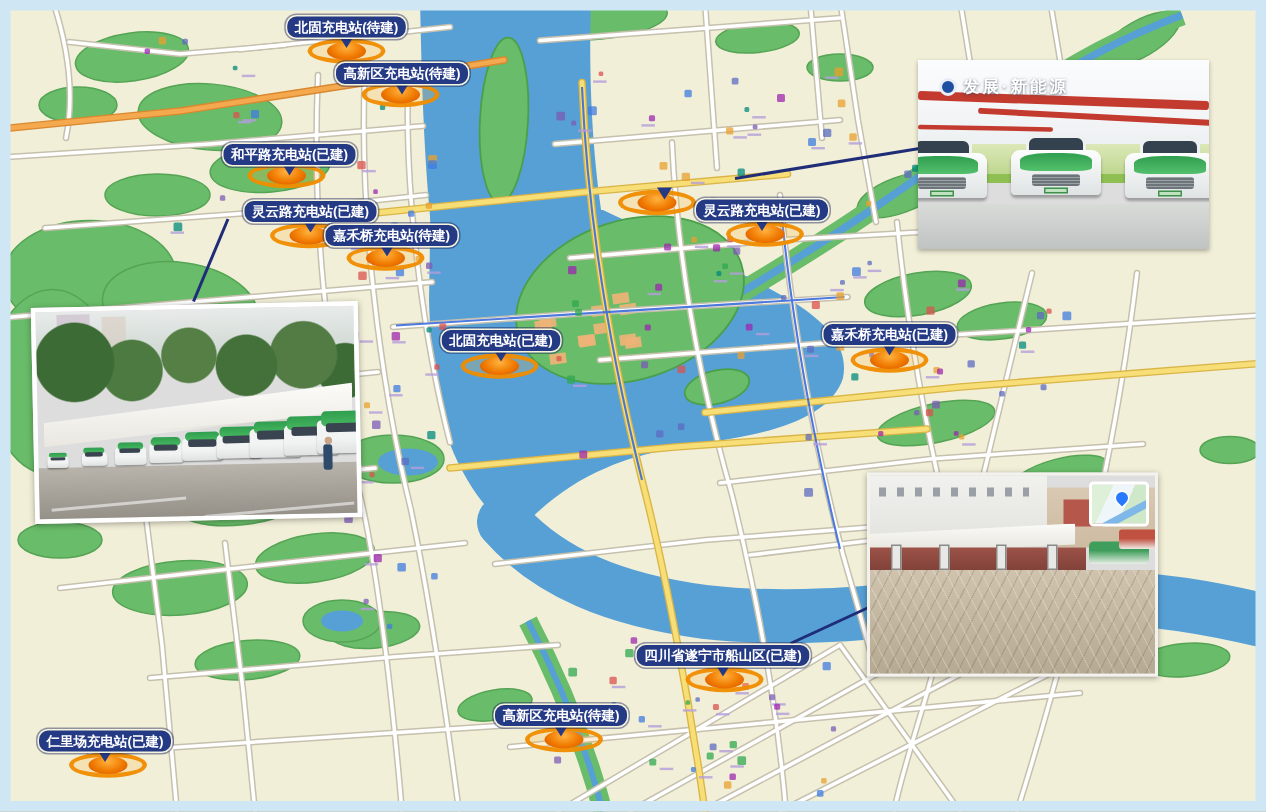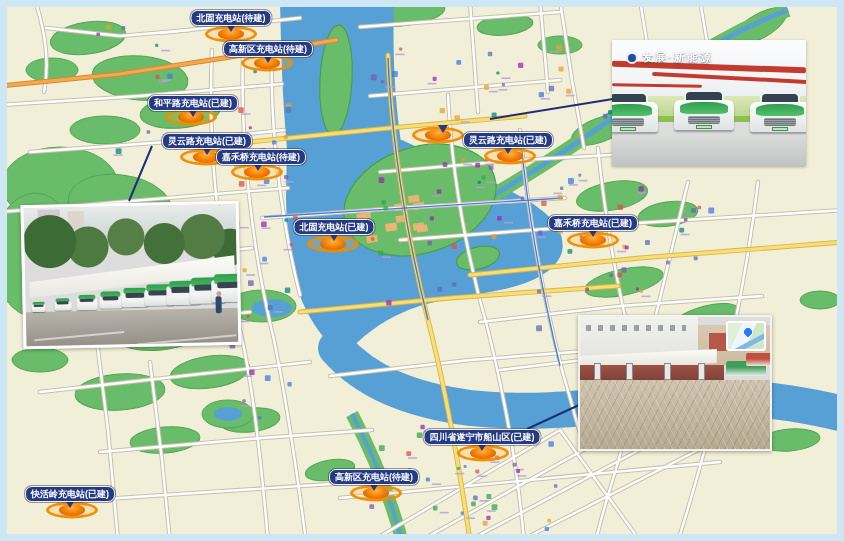--- a/index.html
+++ b/index.html
@@ -671,20 +671,20 @@
       <div class="mk-dot" style="left: 483px; top: 453px;"></div>
       <div class="st-tail" style="left: 482px; top: 443px;"></div>
       <div class="st-label" style="left: 482px; top: 437px;">四川省遂宁市船山区(已建)</div>
       <div class="mk-halo" style="left: 376px; top: 493px;"></div>
       <div class="mk-dot" style="left: 376px; top: 493px;"></div>
       <div class="st-tail" style="left: 374px; top: 483px;"></div>
       <div class="st-label" style="left: 374px; top: 477px;">高新区充电站(待建)</div>
       <div class="mk-halo" style="left: 72px; top: 510px;"></div>
       <div class="mk-dot" style="left: 72px; top: 510px;"></div>
       <div class="st-tail" style="left: 70px; top: 500px;"></div>
-      <div class="st-label" style="left: 70px; top: 494px;">快活岭充电站(已建)</div>
+      <div class="st-label" style="left: 70px; top: 494px;">仁里场充电站(已建)</div>
     </div>
 
   <div class="frame top"></div>
   <div class="frame bottom"></div>
   <div class="frame left"></div>
   <div class="frame right"></div>
 </div>
 
 </body></html>

